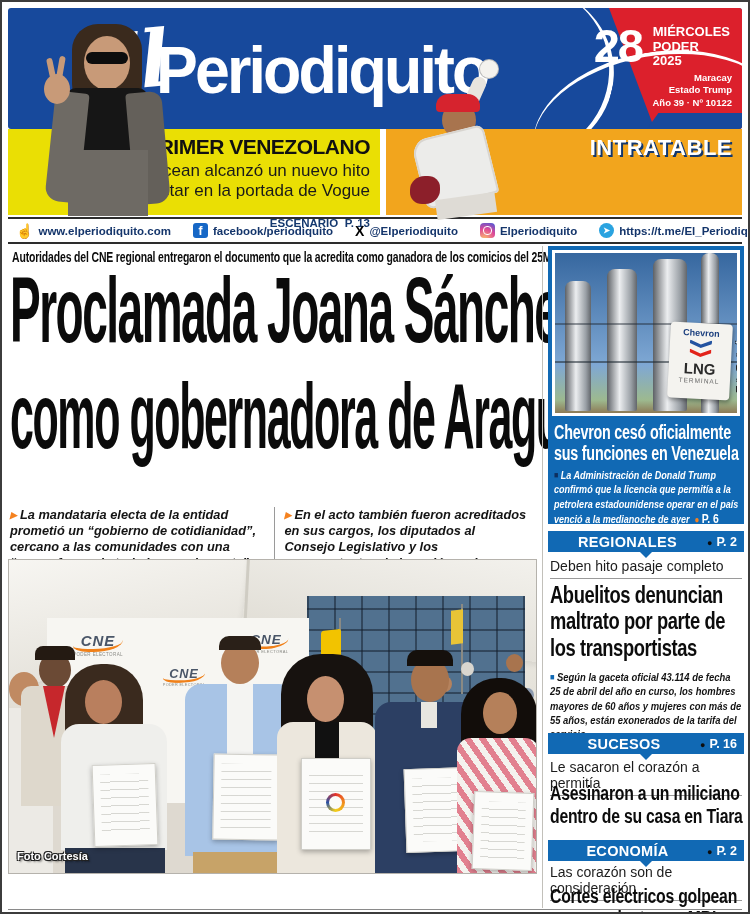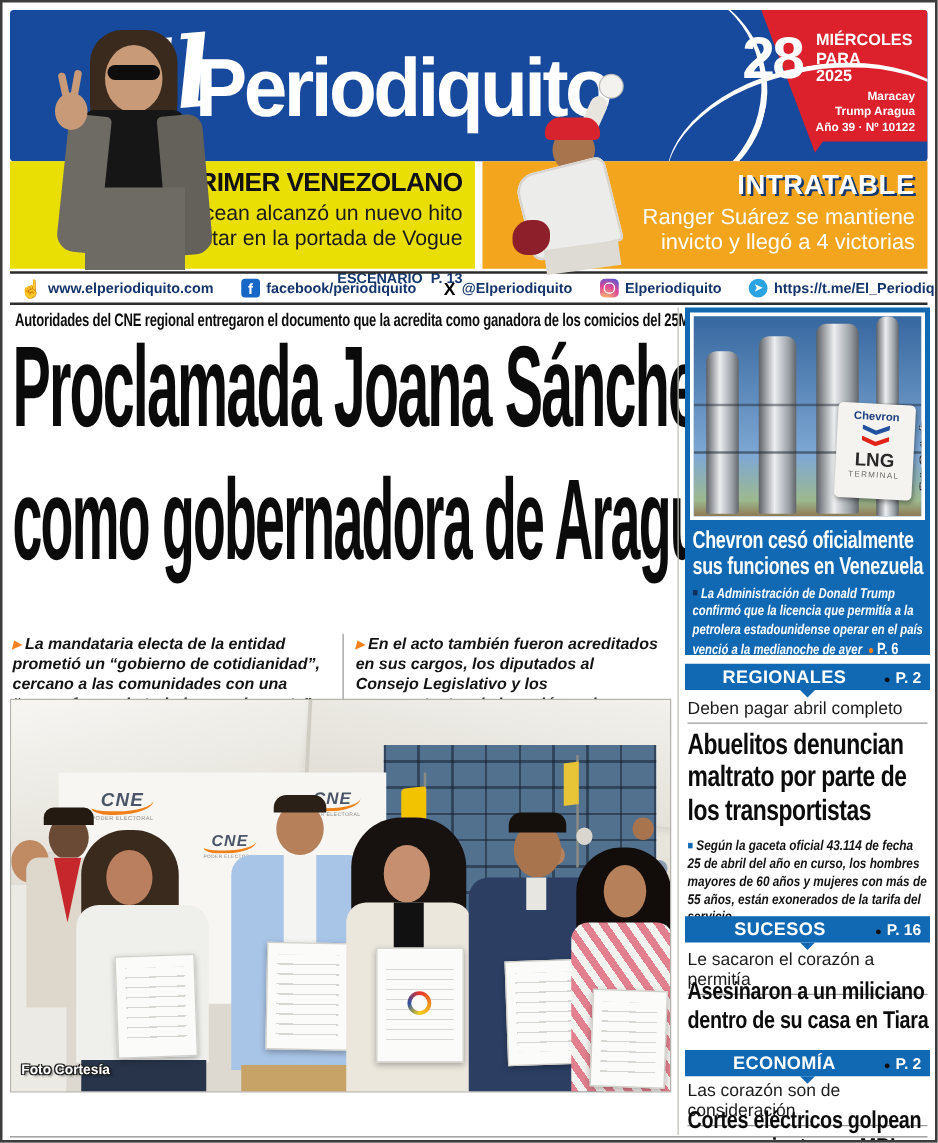--- a/index.html
+++ b/index.html
@@ -104,41 +104,40 @@
   <div class="a mast">
     <div class="a m-red"></div>
     <div class="a m-arc1"></div>
     <div class="a m-arc2"></div>
     <div class="a m-bluecorner"></div>
     <div class="a m-el">El</div>
     <div class="a m-name cx" style="transform:scaleX(.95);">Periodiquito</div>
     <div class="a m-day">28</div>
     <div class="a m-date">
       <div>MIÉRCOLES</div>
-      <div>PARA</div>
+      <div>PODER</div>
       <div>2025</div>
     </div>
     <div class="a m-place">
       <div>Maracay</div>
-      <div>Trump Aragua</div>
+      <div>Estado Trump</div>
       <div>Año 39  ·  Nº 10122</div>
     </div>
   </div>
 
   <div class="a tz-y">
     <div class="tz-inner">
       <div class="tz-k1">PRIMER VENEZOLANO</div>
       <div class="tz-t1">Danny Ocean alcanzó un nuevo hito al estar en la portada de Vogue</div>
       <div class="tz-f"><span class="wdot">●</span><span>ESCENARIO</span>&nbsp;&nbsp;<span>P. 13</span></div>
     </div>
   </div>
   <div class="a tz-o">
     <div class="tz-inner">
       <div class="tz-k2">INTRATABLE</div>
-      <div class="tz-t2">Ranger Suárez se mantiene invicto y llegó a 4 victorias</div>
     </div>
   </div>
 
   <div class="a fig" style="left:12px;top:20px;width:160px;height:194px;">
     <div class="a" style="left:58px;top:2px;width:70px;height:86px;background:#3a2a1d;border-radius:26px;"></div>
     <div class="a head" style="left:70px;top:14px;width:46px;height:54px;background:#c89a78;"></div>
     <div class="a" style="left:72px;top:30px;width:42px;height:12px;background:#0d0d0d;border-radius:6px;"></div>
     <div class="a" style="left:52px;top:66px;width:82px;height:70px;background:#161616;border-radius:10px 10px 0 0;"></div>
     <div class="a" style="left:36px;top:70px;width:34px;height:110px;background:#6e6a64;border-radius:12px 4px 0 14px;transform:rotate(6deg);"></div>
     <div class="a" style="left:116px;top:70px;width:36px;height:112px;background:#64605a;border-radius:4px 12px 14px 0;transform:rotate(-5deg);"></div>
@@ -310,21 +309,21 @@
     <div class="chev-hl cb" style="width:136%;transform:scaleX(.735);">Chevron cesó oficialmente sus funciones en Venezuela</div>
     <div class="chev-bd cb" style="width:124%;transform:scaleX(.8);">
       <span class="sqb" style="color:#0d2f5e;">■</span><span>La Administración de Donald Trump confirmó que la licencia que permitía a la petrolera estadounidense operar en el país venció a la medianoche de ayer</span><span class="odot">●</span><span style="font-style:normal;font-size:13px;">P. 6</span>
     </div>
   </div>
 
   <div class="a secbar" style="top:529px;">
     <span class="nm">REGIONALES</span>
     <span class="pg"><span class="kdot">●</span><span>P. 2</span></span>
   </div>
-  <div class="a ovl" style="top:556px;">Deben pagar abril completo</div>
+  <div class="a ovl" style="top:556px;">Deben hito pasaje completo</div>
   <div class="a shl cb" style="top:580px;font-size:23.5px;line-height:1.12;letter-spacing:-.5px;width:246px;transform:scaleX(.78);">Abuelitos denuncian maltrato por parte de los transportistas</div>
   <div class="a sbody cb" style="top:668px;width:230px;transform:scaleX(.835);">
     <span class="sqb" style="color:#1169b4;">■</span><span>Según la gaceta oficial 43.114 de fecha 25 de abril del año en curso, los hombres mayores de 60 años y mujeres con más de 55 años, están exonerados de la tarifa del servicio</span>
   </div>
 
   <div class="a secbar" style="top:731px;">
     <span class="nm">SUCESOS</span>
     <span class="pg"><span class="kdot">●</span><span>P. 16</span></span>
   </div>
   <div class="a ovl" style="top:757px;">Le sacaron el corazón a permitía</div>

